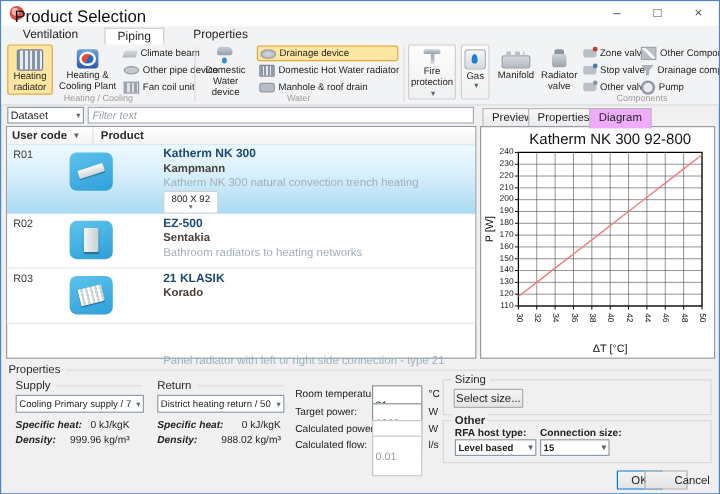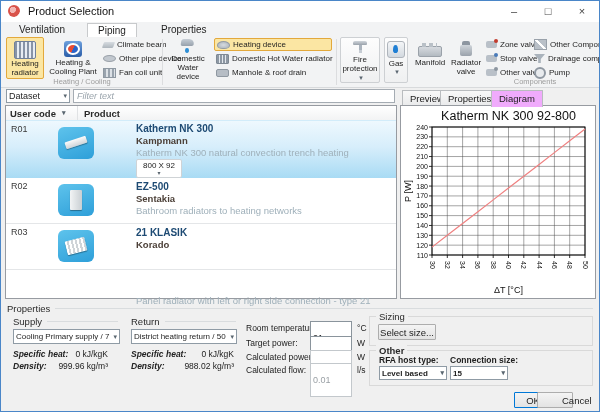--- a/index.html
+++ b/index.html
@@ -1,20 +1,20 @@
 <!DOCTYPE html>
 <html><head>
 <meta charset="utf-8">
 <style>
   html,body{margin:0;padding:0;background:#dfe3e8;font-family:"Liberation Sans",sans-serif;}
   .window{position:relative;width:600px;height:412px;background:#f0f0f0;border:1px solid #4a86c8;box-sizing:border-box;overflow:hidden;font-size:10px;color:#1e1e1e;}
   
   .titlebar{position:absolute;left:0;top:0;width:100%;height:21px;background:#ffffff;}
   .app-icon{position:absolute;left:7px;top:4px;width:12px;height:12px;border-radius:50%;background:radial-gradient(circle at 40% 40%,#f3b8b4 30%,#d9534a 32% 70%,#f3b8b4 72%);}
-  .wtitle{position:absolute;left:27px;top:4px;font-size:11px;color:#111;}
+  .wtitle{position:absolute;left:11px;top:4px;font-size:14px;color:#111;}
   .winctl{position:absolute;top:0;width:34px;height:21px;text-align:center;line-height:20px;font-size:11px;color:#444;cursor:default;}
   
   .tabstrip{position:absolute;left:0;top:21px;width:100%;height:15px;background:#f2f3f4;}
   .mtab{position:absolute;top:1px;height:14px;line-height:14px;padding:0 10px;font-size:10px;color:#1e1e1e;}
   .mtab.active{background:#fff;border:1px solid #c8cacc;border-bottom:none;height:15px;}
   
   .ribbon{position:absolute;left:0;top:36px;width:100%;height:50px;background:#f2f3f4;border-bottom:1px solid #d8dadc;}
   .rbig{position:absolute;top:0;height:42px;display:flex;flex-direction:column;align-items:center;padding-top:2px;text-align:center;font-size:8px;line-height:1.15;border-radius:2px;box-sizing:border-box;}
   .rbig .icwrap{height:19px;display:flex;align-items:center;}
   .rbig.sel{background:#fbe6a3;border:1px solid #e3a93c;}
@@ -149,31 +149,32 @@
 
     <div class="rbig" style="left:164px;width:46px;">
       <span class="icwrap">
           <span class="ic ic-faucet"></span>
         </span>
       <span>Domestic Water device</span>
     </div>
     <div class="rcol" style="left:213px;width:118px;">
       <div class="rsmall sel">
         <span class="ism ic-drain"></span>
-        <span>Heating device</span>
+        <span>Drainage device</span>
       </div>
       <div class="rsmall">
         <span class="ism ic-dhw"></span>
         <span>Domestic Hot Water radiator</span>
       </div>
       <div class="rsmall">
         <span class="ism ic-manhole"></span>
         <span>Manhole &amp; roof drain</span>
       </div>
     </div>
+    <div class="rgrouplabel" style="left:164px;width:168px;">Water</div>
     <div class="rsep" style="left:335px;"></div>
 
     <div class="rbig outl" style="left:339px;width:40px;">
       <span class="icwrap">
           <span class="ic ic-fire"></span>
         </span>
       <span><span>Fire protection</span> <span class="chev">▾</span></span>
     </div>
     <div class="rbig outl" style="left:383px;width:24px;">
       <span class="icwrap">

